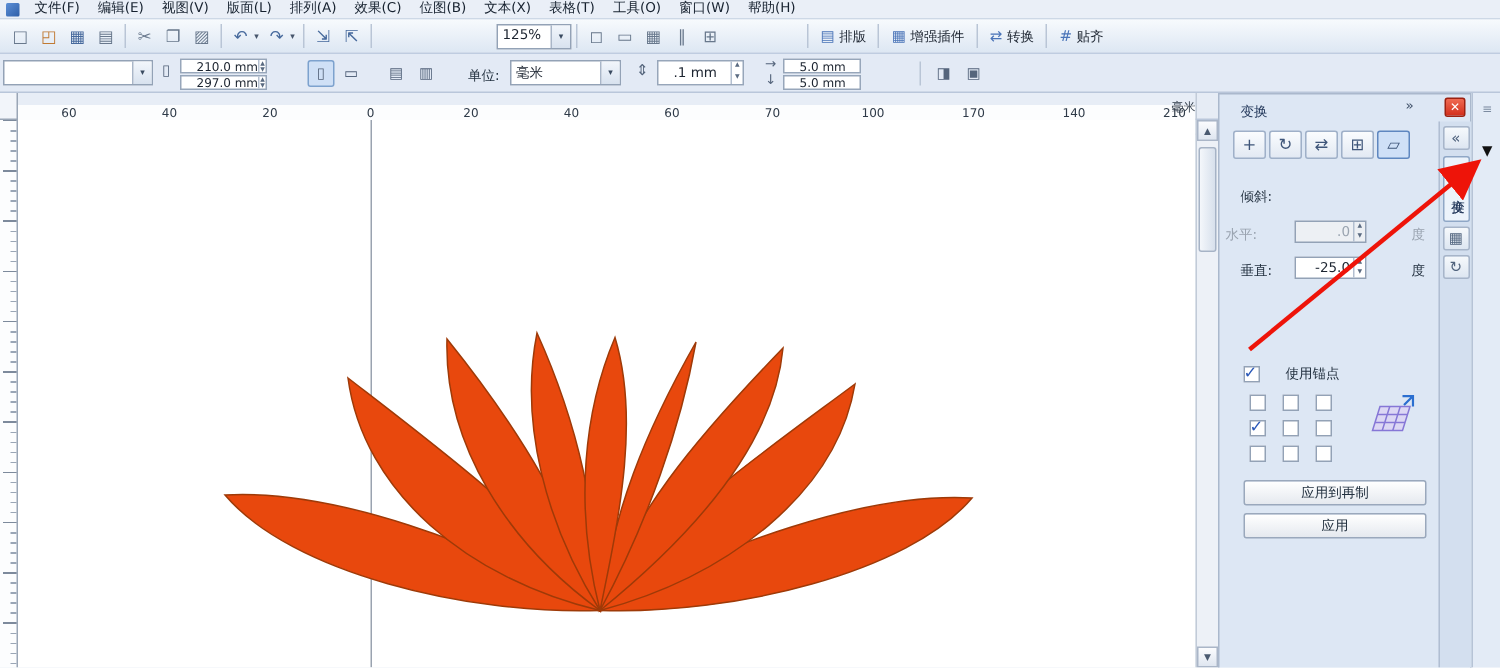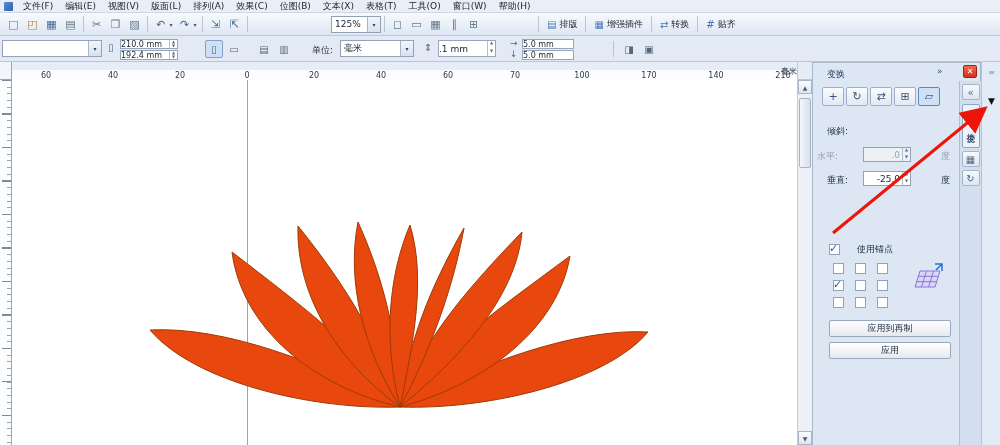--- a/index.html
+++ b/index.html
@@ -16,21 +16,21 @@
   .tdrop{font-size:6px;color:#47566c;margin-left:-3px;width:8px;text-align:center}
   .c-blue{color:#46699c}.c-gray{color:#68788c}.c-orange{color:#c07a33}
   .combo{height:17px;background:#fff;border:1px solid #93a2b6;display:flex;align-items:center}
   .combo .cval{flex:1;padding:0 3px;font-size:9px;white-space:nowrap;overflow:hidden}
   .combo .carrow{width:13px;height:100%;background:linear-gradient(#f2f6fb,#d8e2ef);border-left:1px solid #a9b6c8;display:flex;align-items:center;justify-content:center;font-size:6px;color:#394a60}
   .ttext{display:flex;align-items:center;gap:3px;padding:0 5px;font-size:9px;white-space:nowrap}
   .ttext .tg{font-size:10px;color:#4a74b8}
   
   .propbar{position:absolute;top:36px;left:0;width:1000px;height:26px;background:#e3eaf5;border-bottom:1px solid #b9c6da}
   .mini{position:absolute;background:#fff;border:1px solid #97a6ba;font-size:8px;display:flex;align-items:center}
-  .mini .mval{flex:1;padding-left:0;white-space:nowrap}
+  .mini .mval{flex:1;padding-left:10px;white-space:nowrap}
   .spincol{width:8px;height:100%;border-left:1px solid #b3bfd0;display:flex;flex-direction:column}
   .spincol span{flex:1;font-size:4px;line-height:4px;text-align:center;color:#5a6a80}
   .pbtn{position:absolute;width:18px;height:18px;top:4px;border:1px solid transparent;border-radius:2px;display:flex;align-items:center;justify-content:center;font-size:10px;color:#55657c}
   .pbtn.pressed{background:#cfe0f6;border-color:#7da2ce}
   .plabel{position:absolute;top:8px;font-size:9px;color:#22303f}
   
   .ruler-corner{position:absolute;left:0;top:62px;width:12px;height:18px;background:#f2f5fa;border-right:1px solid #9aa6b6;border-bottom:1px solid #9aa6b6}
   .hruler{position:absolute;left:12px;top:70px;width:785px;height:20px;background:#fcfdfe;border-bottom:1px solid #9aa6b6}
   .hticks-minor{position:absolute;left:0;right:0;bottom:0;height:4px;background:repeating-linear-gradient(to right,#9aa6b6 0 1px,transparent 1px 6.7px)}
   .hticks-major{position:absolute;left:0;right:0;bottom:0;height:9px;background:repeating-linear-gradient(to right,#7d8a9c 0 1px,transparent 1px 33.5px)}
@@ -188,21 +188,21 @@
     </div>
     <span class="plabel" style="left:108px;top:6px;font-size:10px;color:#55657c">▯</span>
     <div class="mini" style="left:120px;top:3px;width:58px;height:10px">
       <span class="mval">210.0 mm</span>
       <span class="spincol">
           <span>▲</span>
           <span>▼</span>
         </span>
     </div>
     <div class="mini" style="left:120px;top:14px;width:58px;height:10px">
-      <span class="mval">192.4 mm</span>
+      <span class="mval">297.0 mm</span>
       <span class="spincol">
           <span>▲</span>
           <span>▼</span>
         </span>
     </div>
     <div class="pbtn pressed" style="left:205px">
         <span>▯</span>
       </div>
     <div class="pbtn" style="left:225px">
         <span>▭</span>

